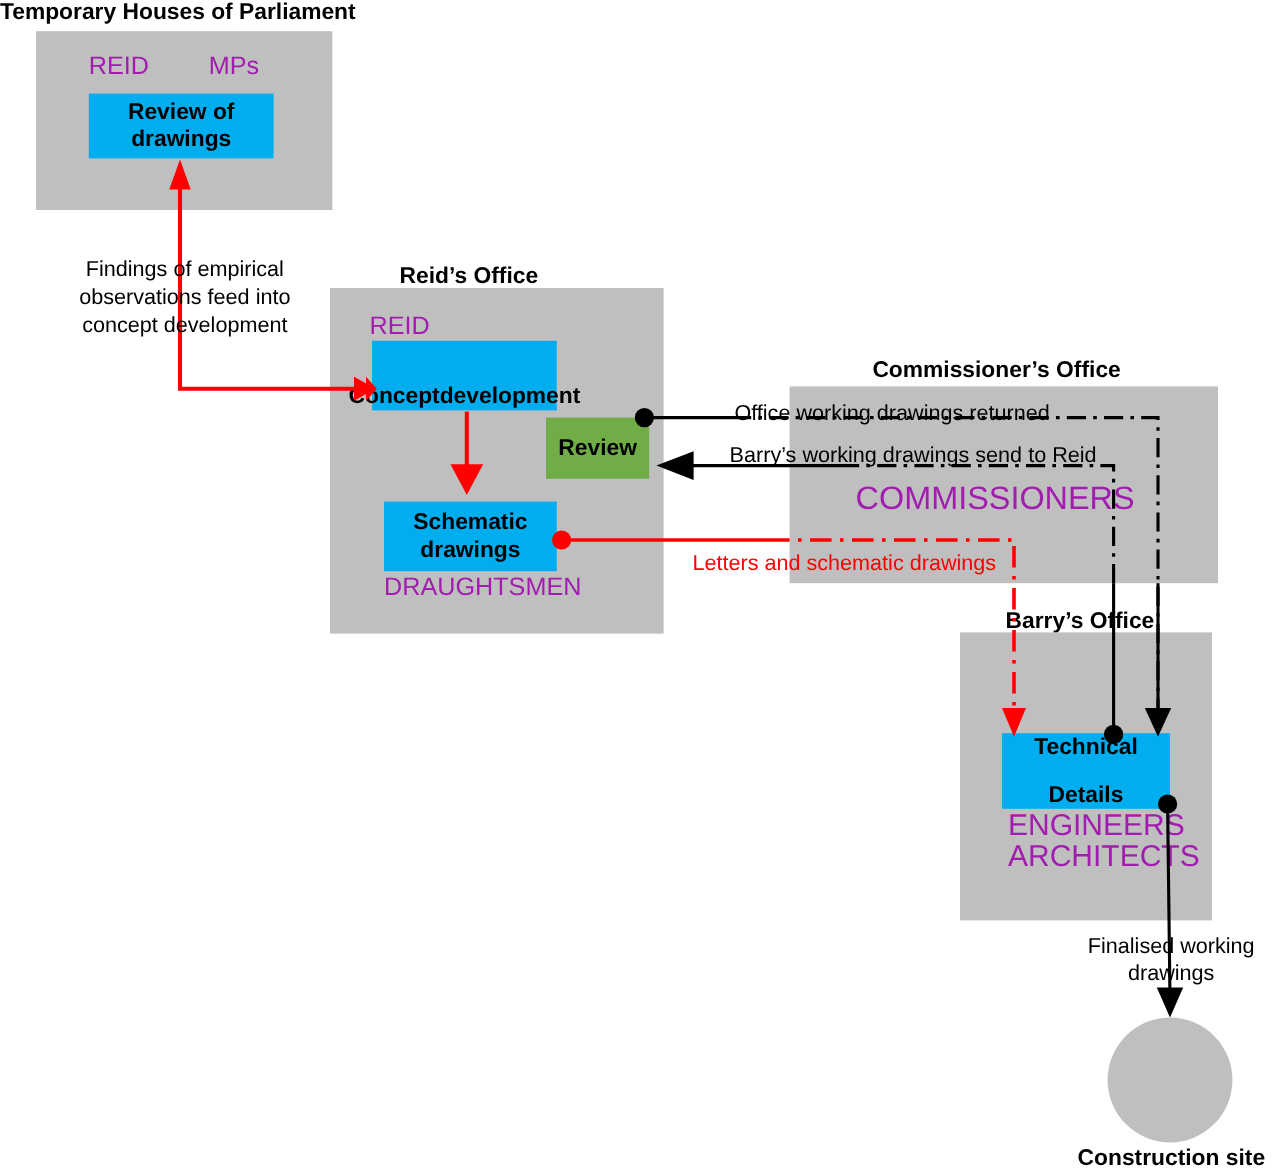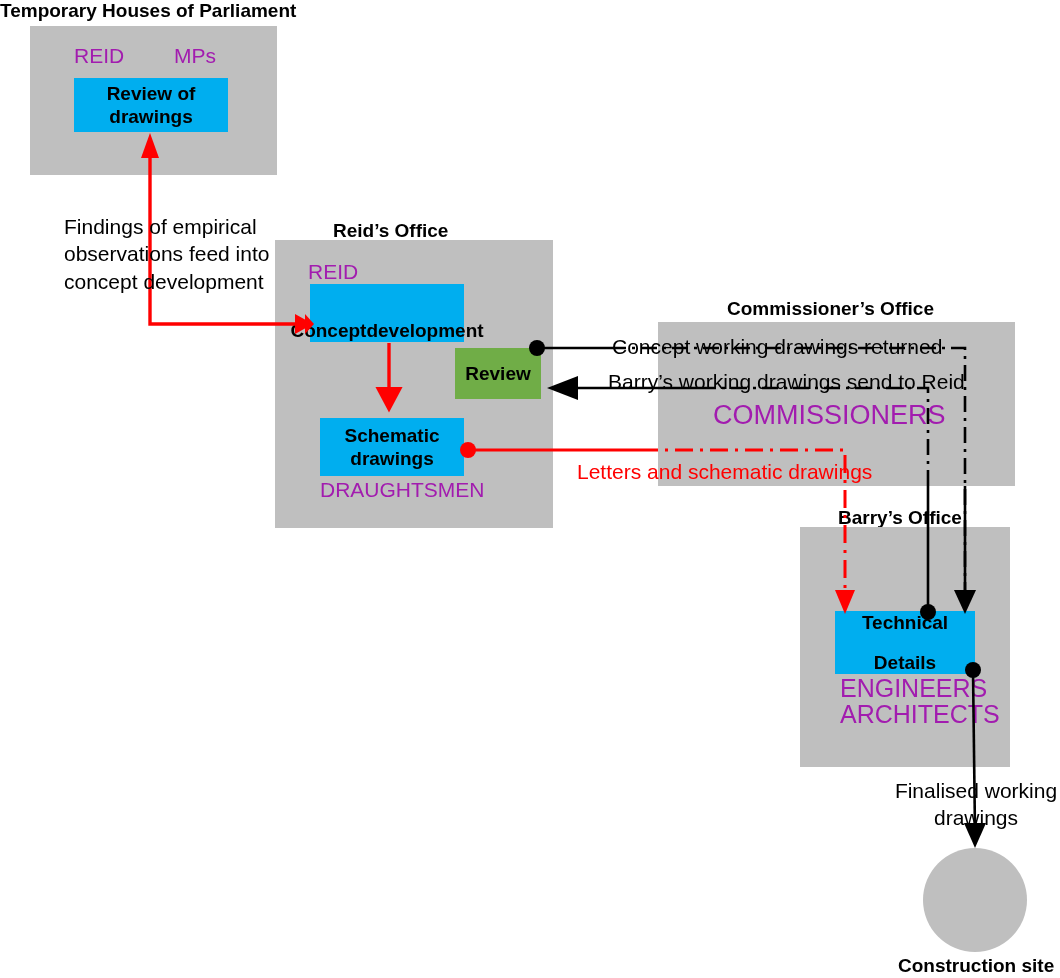--- a/index.html
+++ b/index.html
@@ -5,21 +5,21 @@
   html,body{margin:0;padding:0;background:#ffffff;}
   body{width:1060px;height:978px;font-family:"Liberation Sans",sans-serif;}
   #canvas{position:relative;width:1060px;height:978px;overflow:hidden;background:#fff;}
   svg.layer{position:absolute;left:0;top:0;width:1060px;height:978px;pointer-events:none;}
   .zone{position:absolute;background:#bfbfbf;}
   .zone-title{position:absolute;font-weight:bold;font-size:19px;color:#000;white-space:nowrap;}
   .proc{position:absolute;background:#00aeef;color:#000;font-weight:bold;font-size:19px;
         display:flex;align-items:center;justify-content:center;text-align:center;line-height:1.22;}
   .proc.green{background:#70ad47;}
   .role{position:absolute;font-size:21px;color:#a21caf;white-space:nowrap;font-weight:normal;}
-  .edge-label{position:absolute;font-size:21px;color:#000;white-space:nowrap;line-height:1.3;}
+  .edge-label{position:absolute;font-size:18px;color:#000;white-space:nowrap;line-height:1.3;}
   .edge-label.red{color:#ff0000;}
   .edge-label.center{text-align:center;}
   .circle{position:absolute;background:#bfbfbf;border-radius:50%;}
 </style>
 </head>
 <body>
 
 <div id="canvas">
 
   <div class="zone-title" style="left:0px;top:0px;">Temporary Houses of Parliament</div>
@@ -114,21 +114,21 @@
       <path d="M975,848 L964,823 L986,823 z" fill="#000000"></path>
     </g>
   </svg>
 
   <div class="edge-label center" style="left:64px;top:213px;width:180px;">
     <div>Findings of empirical</div>
     <div>observations feed into</div>
     <div>concept development</div>
   </div>
 
-  <div class="edge-label" style="left:612px;top:333px;">Concept working drawings returned</div>
+  <div class="edge-label" style="left:612px;top:333px;">Office working drawings returned</div>
 
   <div class="edge-label" style="left:608px;top:368px;">Barry’s working drawings send to Reid</div>
 
   <div class="edge-label red" style="left:577px;top:458px;">Letters and schematic drawings</div>
 
   <div class="edge-label center" style="left:890px;top:777px;width:172px;">
     <div>Finalised working</div>
     <div>drawings</div>
   </div>
 

